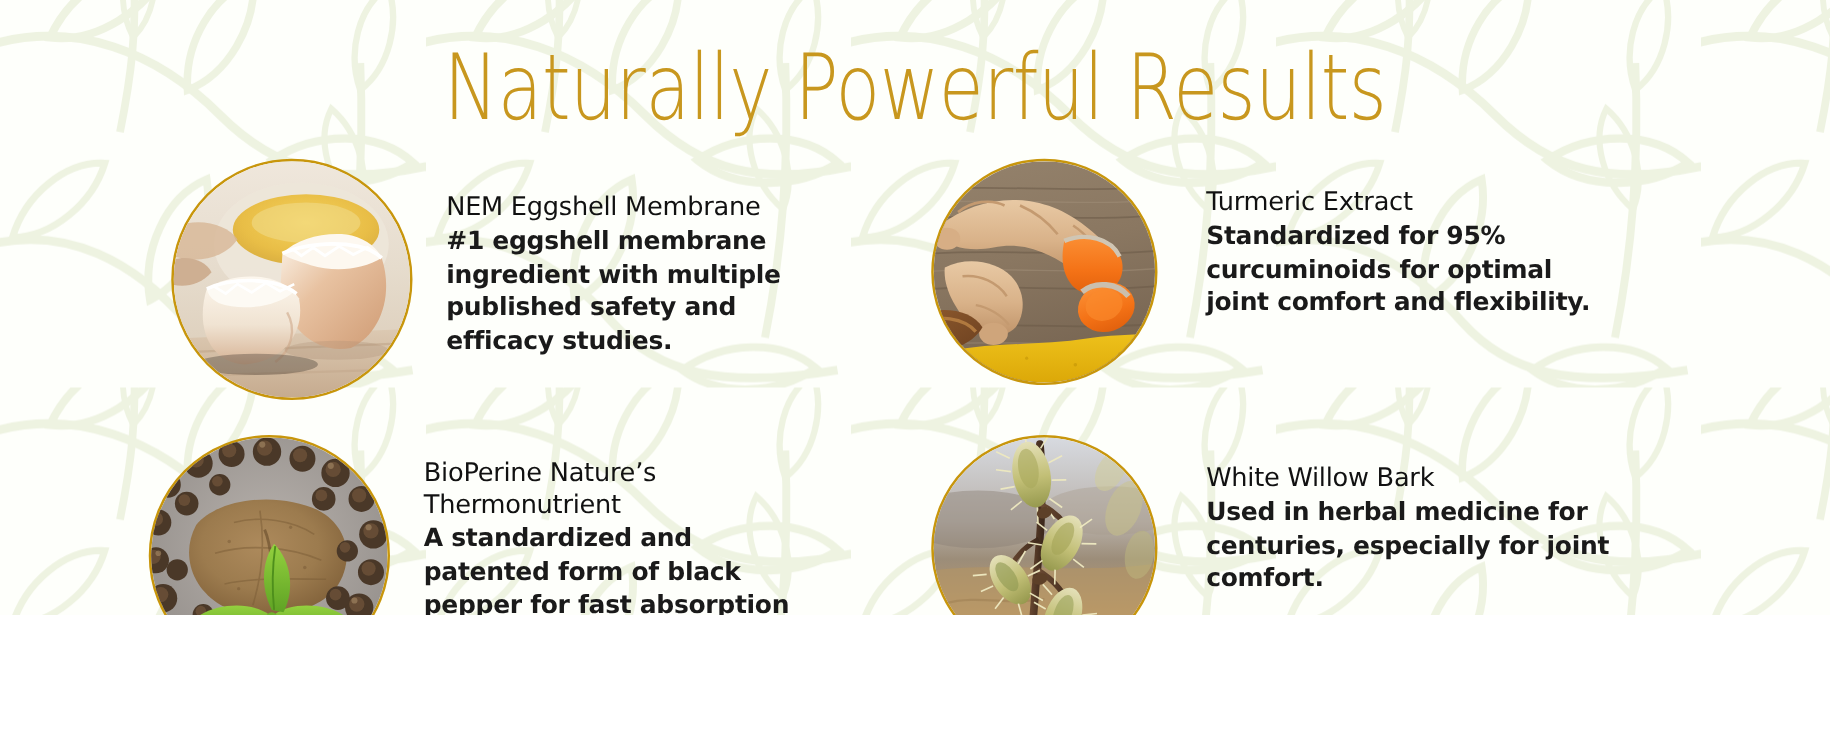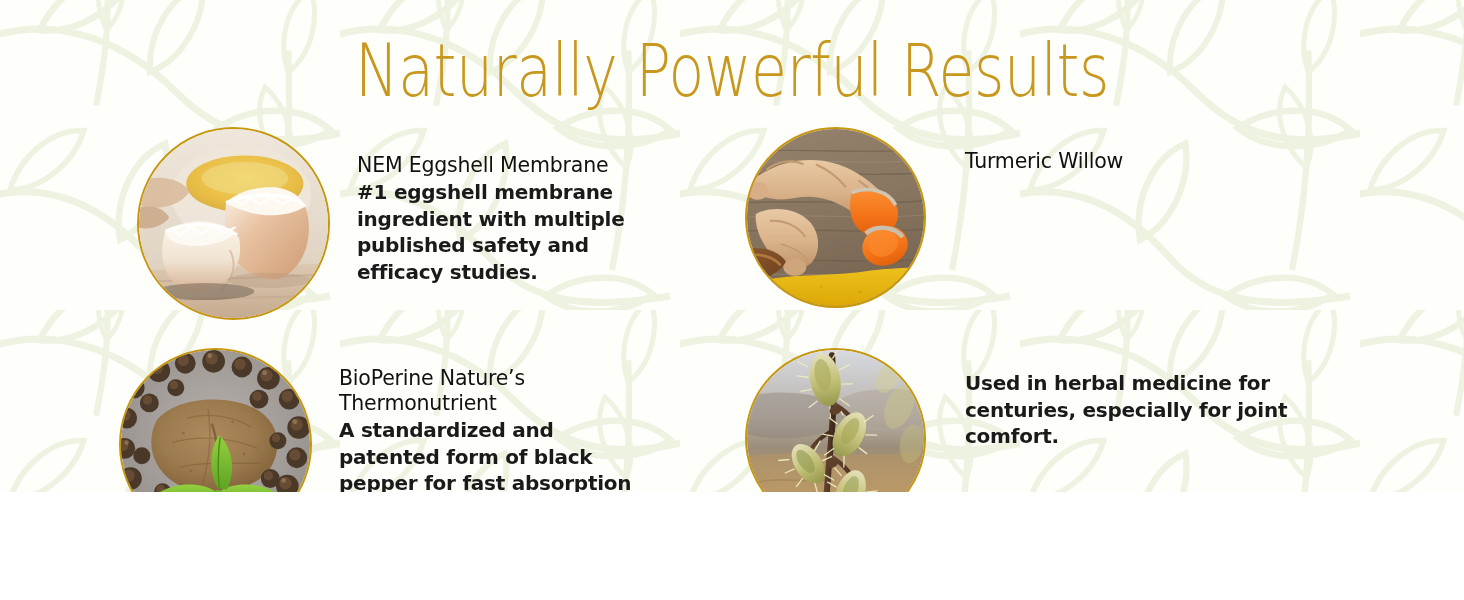--- a/index.html
+++ b/index.html
@@ -295,21 +295,22 @@
           <circle cx="40" cy="186" r="1.6" fill="#b88c05"></circle>
           <circle cx="84" cy="178" r="1.4" fill="#b88c05"></circle>
           <circle cx="128" cy="184" r="1.6" fill="#b88c05"></circle>
           <circle cx="168" cy="174" r="1.4" fill="#b88c05"></circle>
           <circle cx="62" cy="194" r="1.5" fill="#c89a08"></circle>
           <circle cx="150" cy="192" r="1.5" fill="#c89a08"></circle>
         </g>
       </svg>
     </div>
     <div class="card-text">
-      <p class="card-title">Turmeric Willow</p>
+      <p class="card-title">Turmeric Extract</p>
+      <p class="card-body">Standardized for 95% curcuminoids for optimal joint comfort and flexibility.</p>
     </div>
   </div>
 
   <div class="card" id="card-2">
     <div class="thumb">
       <svg viewBox="0 0 200 200" preserveAspectRatio="xMidYMid slice" aria-hidden="true">
         <defs>
           <radialGradient id="plateG" cx="50%" cy="45%" r="70%">
             <stop offset="0%" stop-color="#b8b2ad"></stop>
             <stop offset="100%" stop-color="#8f8a86"></stop>
@@ -544,17 +545,18 @@
             </g>
             <ellipse cx="-1" cy="20" rx="8.5" ry="18" fill="#9ca45a" opacity="0.6"></ellipse>
           </g>
         </g>
 
         <ellipse cx="100" cy="68" rx="7" ry="5" fill="#5d4028" transform="rotate(-20 100 68)"></ellipse>
         <ellipse cx="96" cy="128" rx="7" ry="5" fill="#5d4028" transform="rotate(-16 96 128)"></ellipse>
       </svg>
     </div>
     <div class="card-text">
+      <p class="card-title">White Willow Bark</p>
       <p class="card-body">Used in herbal medicine for centuries, especially for joint comfort.</p>
     </div>
   </div>
 
 </div>
 
 </body></html>

